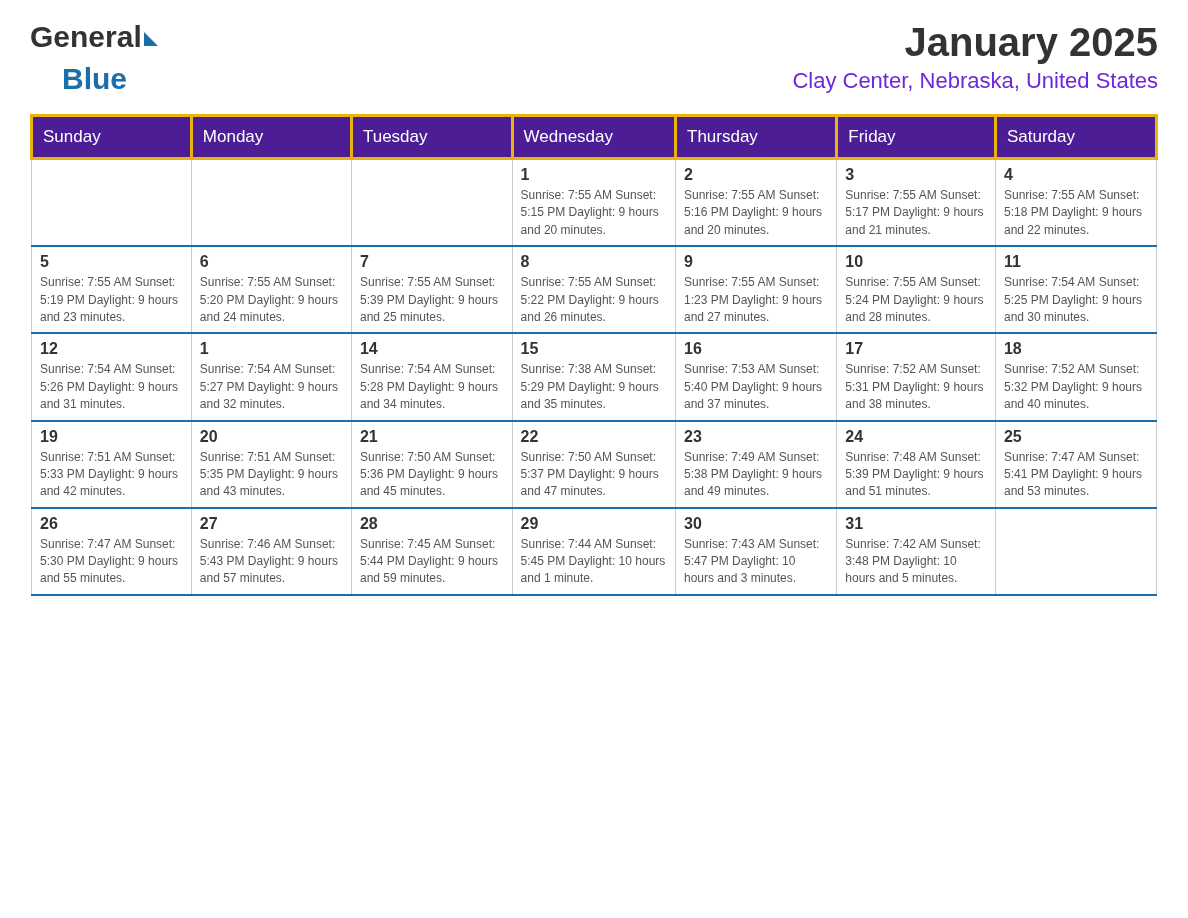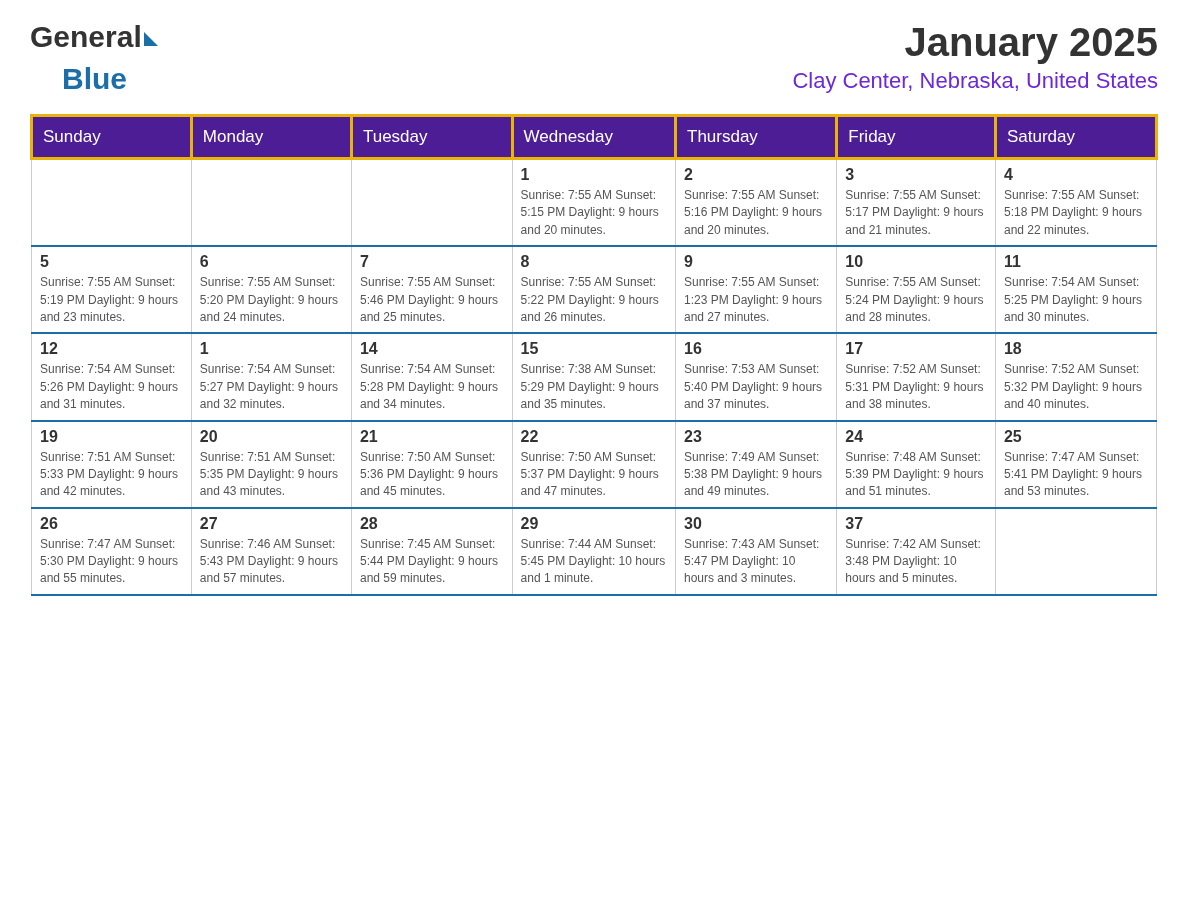--- a/index.html
+++ b/index.html
@@ -183,21 +183,21 @@
         <td>
           <span class="day-num">6</span>
           <div class="day-info">Sunrise: 7:55 AM
 Sunset: 5:20 PM
 Daylight: 9 hours
 and 24 minutes.</div>
         </td>
         <td>
           <span class="day-num">7</span>
           <div class="day-info">Sunrise: 7:55 AM
-Sunset: 5:46 PM
+Sunset: 5:39 PM
 Daylight: 9 hours
 and 25 minutes.</div>
         </td>
         <td>
           <span class="day-num">8</span>
           <div class="day-info">Sunrise: 7:55 AM
 Sunset: 5:22 PM
 Daylight: 9 hours
 and 26 minutes.</div>
         </td>
@@ -355,21 +355,21 @@
 and 1 minute.</div>
         </td>
         <td>
           <span class="day-num">30</span>
           <div class="day-info">Sunrise: 7:43 AM
 Sunset: 5:47 PM
 Daylight: 10 hours
 and 3 minutes.</div>
         </td>
         <td>
-          <span class="day-num">37</span>
+          <span class="day-num">31</span>
           <div class="day-info">Sunrise: 7:42 AM
 Sunset: 3:48 PM
 Daylight: 10 hours
 and 5 minutes.</div>
         </td>
         <td class="empty-cell"></td>
       </tr>
     </tbody>
 </table>
 

